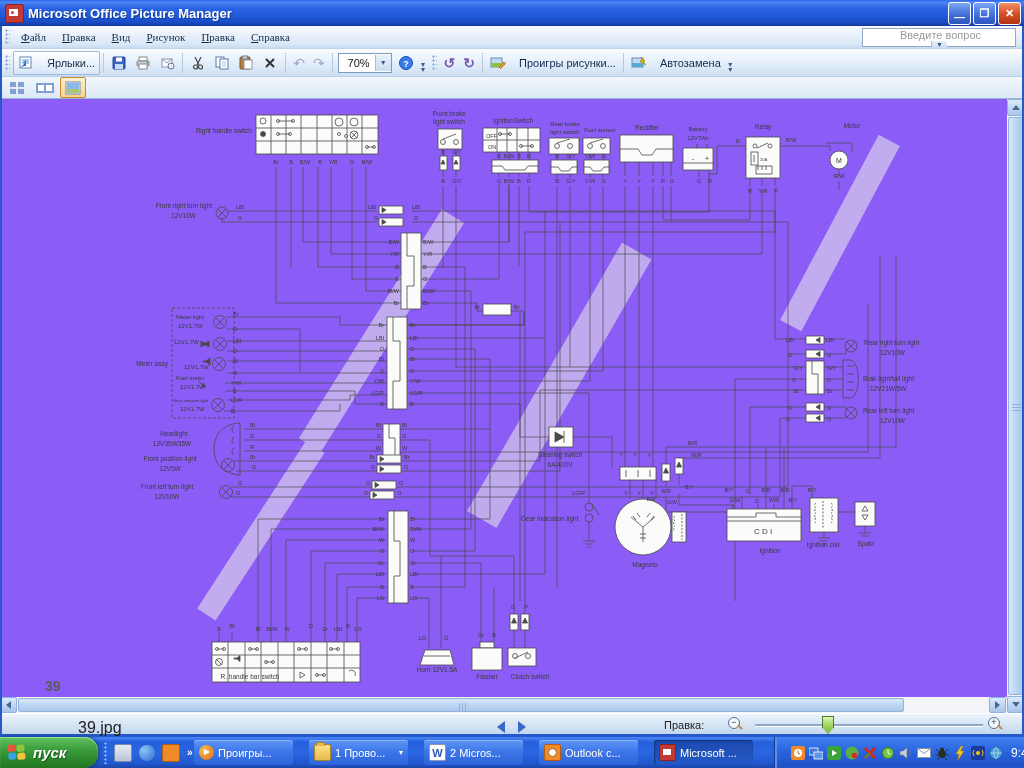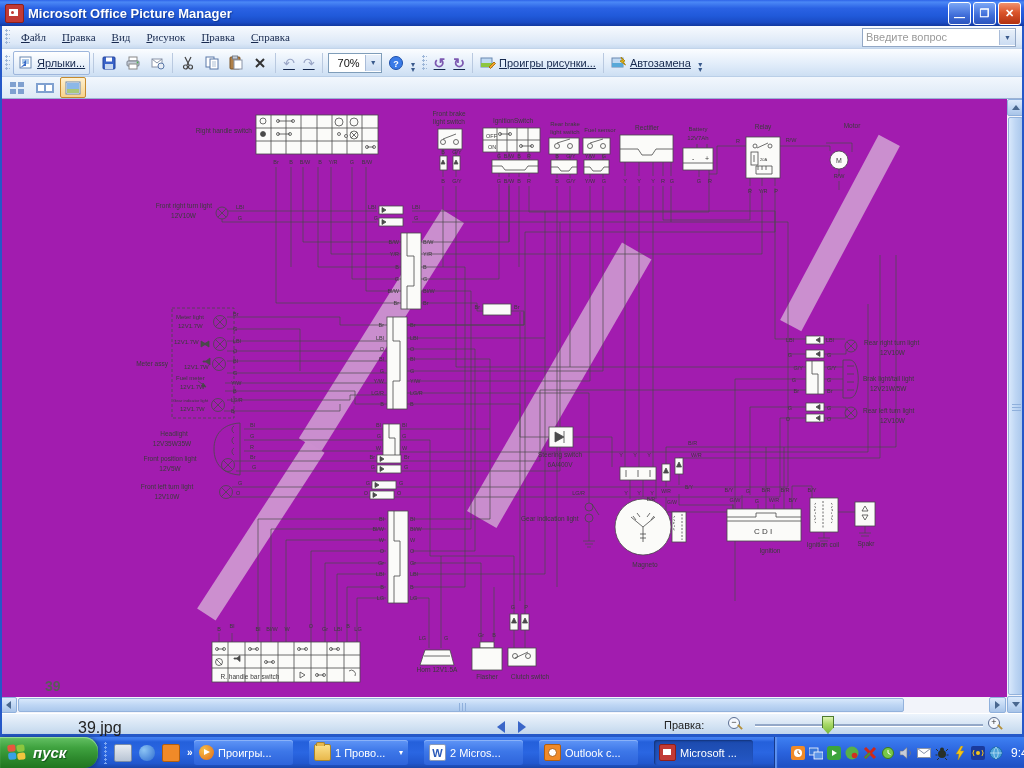--- a/index.html
+++ b/index.html
@@ -18,46 +18,46 @@
   .winbtn.close{background:linear-gradient(180deg,#F0926F,#DB552B 45%,#B23111);}
   .winbtn.min span{margin-top:8px;}
   
   .menubar{position:absolute;top:26px;left:0;width:1024px;height:23px;
     background:linear-gradient(180deg,#F7FAFE,#DCE8F7 80%,#C9DBF0);border-bottom:1px solid #C2D4EA;
     display:flex;align-items:center;box-sizing:border-box;padding-left:2px;}
   .grip{width:5px;height:16px;margin:0 3px;
     background-image:radial-gradient(circle at 1.5px 1.5px,#9DB6D8 1px,transparent 1.2px);background-size:4px 4px;}
   .menu-item{display:inline-block;padding:3px 8px 4px;font-size:11px;color:#17294E;font-family:Liberation Serif, serif;}
   .menu-item::first-letter{text-decoration:underline;}
-  .askbox{margin-left:auto;margin-right:8px;width:152px;height:17px;background:#fff;border:1px solid #93A8C6;display:flex;align-items:center;}
+  .askbox{margin-left:auto;margin-right:8px;width:152px;height:17px;background:#fff;border:1px solid #93A8C6;display:flex;align-items:center;flex-direction:column;}
   .askbox .ph{flex:1;font-size:11px;color:#9A9A9A;padding-left:3px;}
   .askbox .dd{width:15px;height:15px;background:linear-gradient(180deg,#E8F0FA,#CBDCF2);border-left:1px solid #A9BCD8;display:flex;align-items:center;justify-content:center;font-size:7px;color:#3A5A8C;}
   
   .toolbar{position:absolute;top:49px;left:0;width:1024px;height:28px;
     background:linear-gradient(180deg,#FBFDFF,#E2EDFA 55%,#CDDFF3);border-bottom:1px solid #BACFE8;
     display:flex;align-items:center;box-sizing:border-box;padding:0 2px;}
-  .tb-btn{height:22px;display:flex;align-items:center;gap:3px;padding:0 4px;border-radius:2px;font-size:11px;color:#17294E;white-space:nowrap;text-decoration:underline;}
+  .tb-btn{height:22px;display:flex;align-items:center;gap:13px;padding:0 4px;border-radius:2px;font-size:11px;color:#17294E;white-space:nowrap;}
   .tb-btn.raised{border:1px solid #9EB6DC;background:linear-gradient(#FFFFFF,#D8E6F7);}
   .tb-sep{width:1px;height:20px;background:#B9C9E0;margin:0 3px;}
   .ic{width:16px;height:16px;display:block;}
   .combo{width:52px;height:18px;border:1px solid #7F9DB9;background:#fff;display:flex;align-items:center;margin:0 2px;}
   .combo .val{flex:1;font-size:11px;padding-left:9px;color:#111;}
   .combo .dd{width:15px;height:16px;background:linear-gradient(180deg,#E8F0FA,#CBDCF2);border-left:1px solid #A9BCD8;display:flex;align-items:center;justify-content:center;font-size:7px;color:#3A5A8C;}
   .chev{width:11px;height:22px;display:flex;flex-direction:column;align-items:center;justify-content:flex-end;color:#3A5A8C;font-size:8px;line-height:5px;padding-bottom:3px;}
   .undoic{font-size:14px;color:#9AA6C6;line-height:16px;}
   .rotic{font-size:14px;color:#7C58B0;font-weight:bold;line-height:16px;}
   
   .viewsrow{position:absolute;top:77px;left:0;width:1024px;height:22px;
     background:linear-gradient(180deg,#F2F7FD,#DDE9F6);border-bottom:1px solid #9AB2D4;
     display:flex;align-items:center;box-sizing:border-box;padding-left:4px;gap:2px;}
   .view-btn{width:24px;height:19px;display:flex;align-items:center;justify-content:center;border:1px solid transparent;border-radius:2px;}
   .view-btn.active{border:1px solid #C68A2E;background:linear-gradient(#FFF0CE,#F6D38C);}
   
   .main{position:absolute;top:99px;left:0;width:1024px;height:614px;background:#fff;}
-  .canvas{position:absolute;left:0;top:0;width:1007px;height:598px;background:#a21caf;overflow:hidden;}
+  .canvas{position:absolute;left:0;top:0;width:1007px;height:598px;background:#8b5cf6;overflow:hidden;}
   svg text{font-family:"Liberation Sans",sans-serif;}
   
   .vscroll{position:absolute;right:0;top:0;width:17px;height:614px;background:#F2F4FA;}
   .hscroll{position:absolute;left:0;top:598px;width:1007px;height:16px;background:#F2F4FA;}
   .sb-btn{position:absolute;background:linear-gradient(180deg,#DCEAFC,#BCD4F2 60%,#A8C4E8);border:1px solid #8FB0DC;border-radius:2px;display:flex;align-items:center;justify-content:center;box-sizing:border-box;}
   .tri{width:0;height:0;}
   .sb-thumb-v{position:absolute;left:1px;width:15px;background:linear-gradient(90deg,#D8E8FB,#BED6F4 50%,#ABC8EC);border:1px solid #93B2DC;border-radius:2px;box-sizing:border-box;}
   .sb-thumb-h{position:absolute;top:1px;height:14px;background:linear-gradient(180deg,#D8E8FB,#BED6F4 50%,#ABC8EC);border:1px solid #93B2DC;border-radius:2px;box-sizing:border-box;}
   .grip-v{position:absolute;left:3px;width:9px;height:7px;background:repeating-linear-gradient(180deg,#8FB0DC 0 1px,transparent 1px 3px);}
   .grip-h{position:absolute;top:4px;width:7px;height:8px;background:repeating-linear-gradient(90deg,#8FB0DC 0 1px,transparent 1px 3px);}

